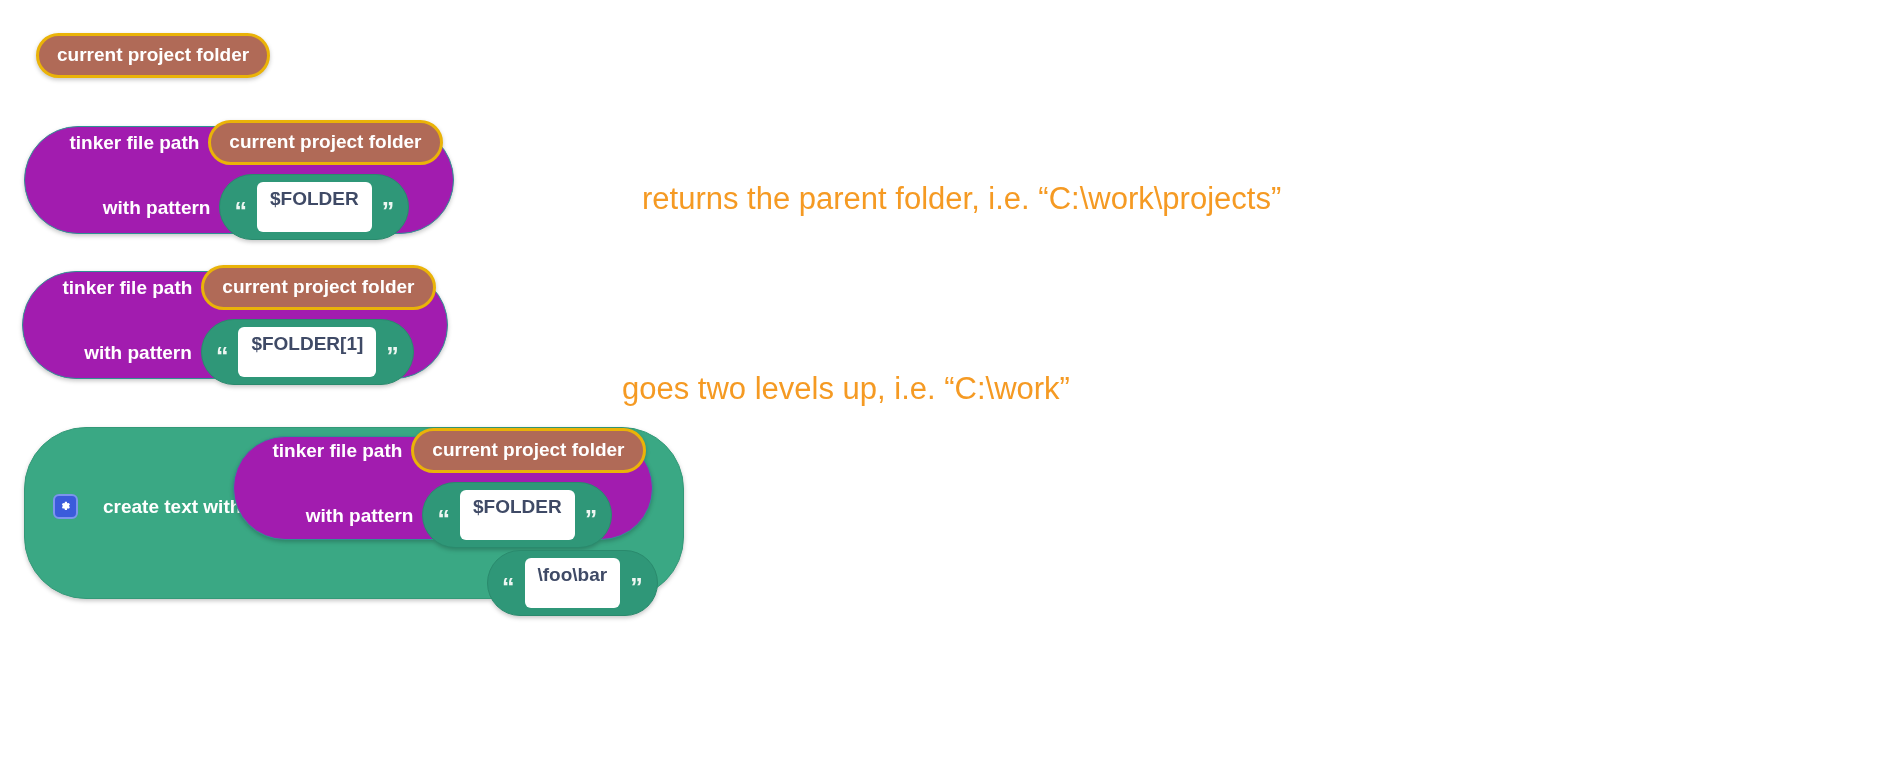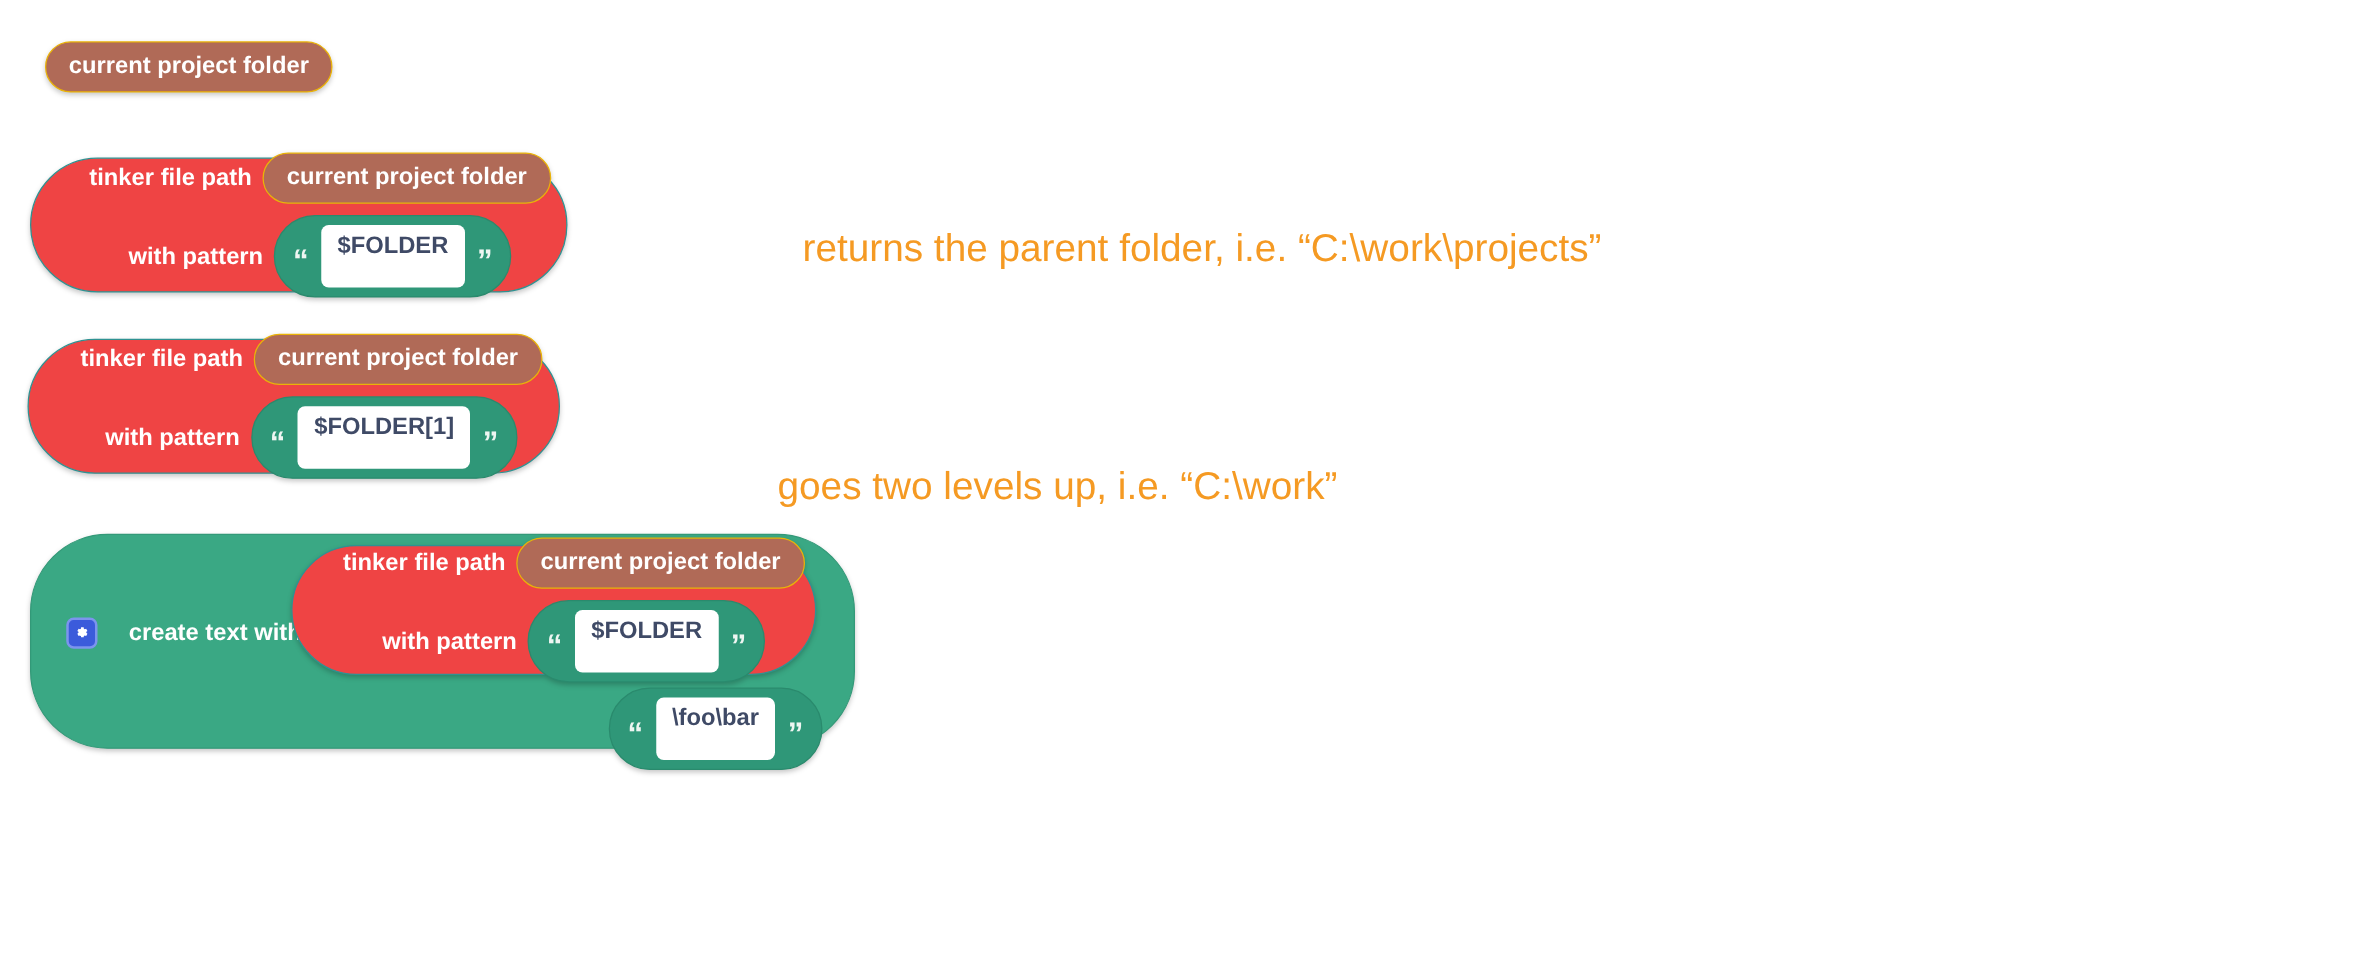--- a/index.html
+++ b/index.html
@@ -26,36 +26,36 @@
     box-sizing: border-box;
     display: flex;
     align-items: center;
     color: #ffffff;
     font-weight: bold;
     filter: drop-shadow(0px 2px 2px rgba(0,0,0,0.22));
   }
 
   .reporter {
     background: #b06a57;
-    border: 1px solid #eab308;
+    border: 3px solid #eab308;
     border-radius: 999px;
     color: #ffffff;
     font-weight: bold;
     font-size: 19px;
     padding: 9px 18px 11px 18px;
     line-height: 1;
     white-space: nowrap;
     display: inline-flex;
     align-items: center;
     justify-content: center;
     box-sizing: border-box;
   }
 
   .teal-block {
-    background: #ef4444;
+    background: #a21caf;
     border: 1px solid #2f9292;
     border-radius: 58px;
     display: flex;
     flex-direction: column;
     justify-content: center;
     box-sizing: border-box;
   }
 
   .green-block {
     background: #3aa884;

